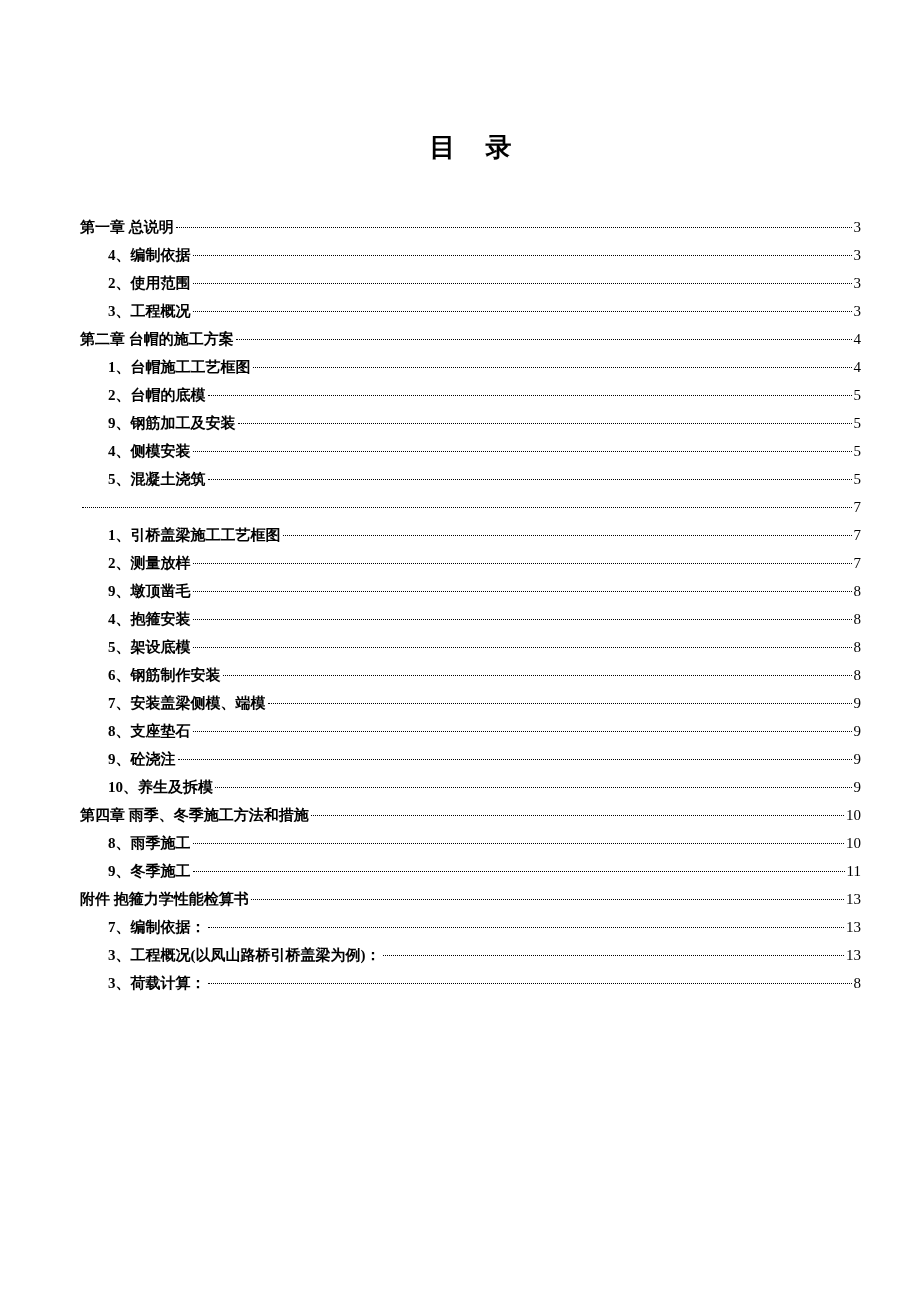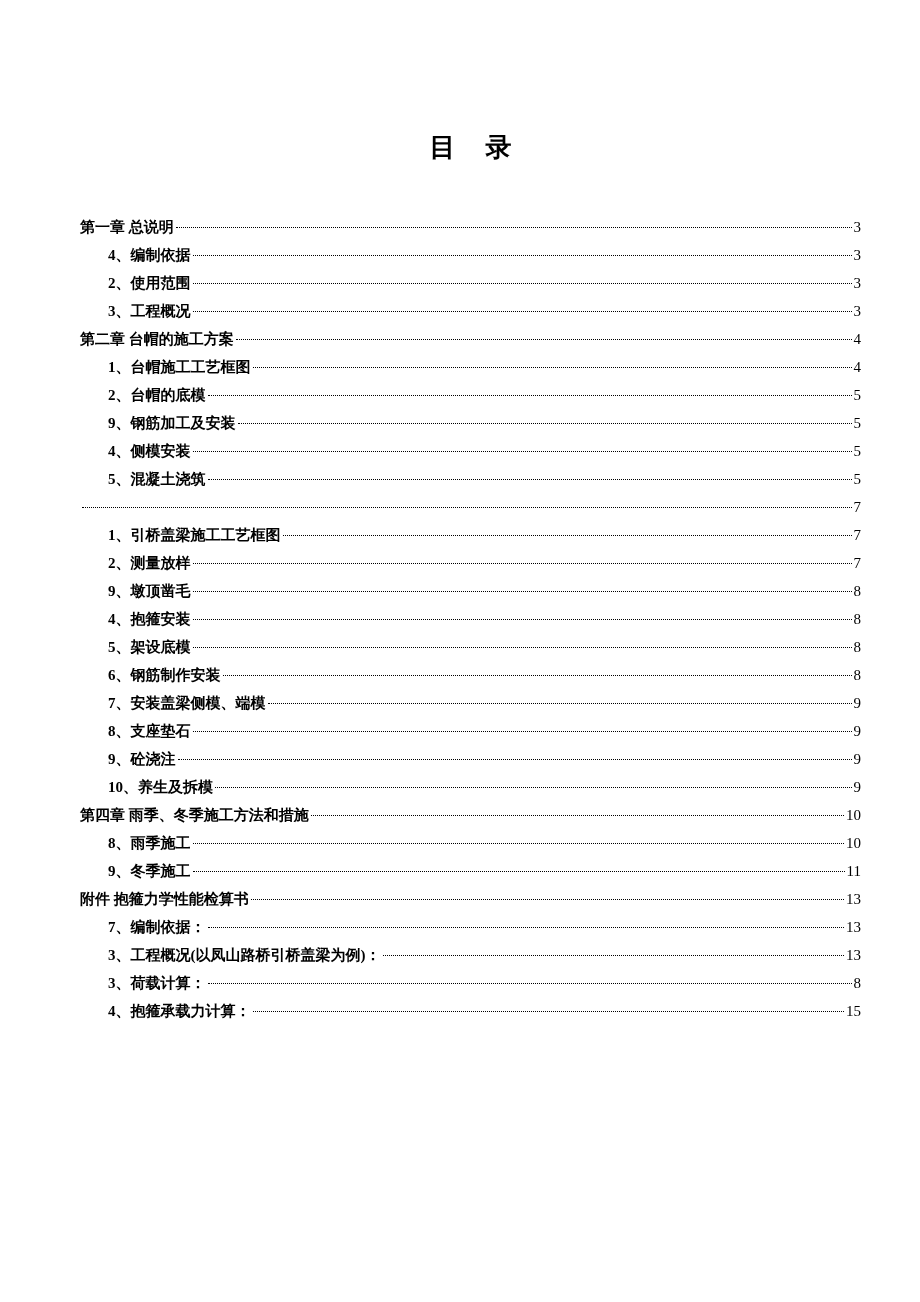--- a/index.html
+++ b/index.html
@@ -188,19 +188,14 @@
       <div class="toc-row level-1">
         <span class="label-wrap">3、工程概况(以凤山路桥引桥盖梁为例)：</span>
         <span class="leader"></span>
         <span class="pg">13</span>
       </div>
       <div class="toc-row level-1">
         <span class="label-wrap">3、荷载计算：</span>
         <span class="leader"></span>
         <span class="pg">8</span>
       </div>
-      <div class="toc-row level-1">
-        <span class="label-wrap">4、抱箍承载力计算：</span>
-        <span class="leader"></span>
-        <span class="pg">15</span>
-      </div>
     </div>
 </div>
 
 </body></html>

